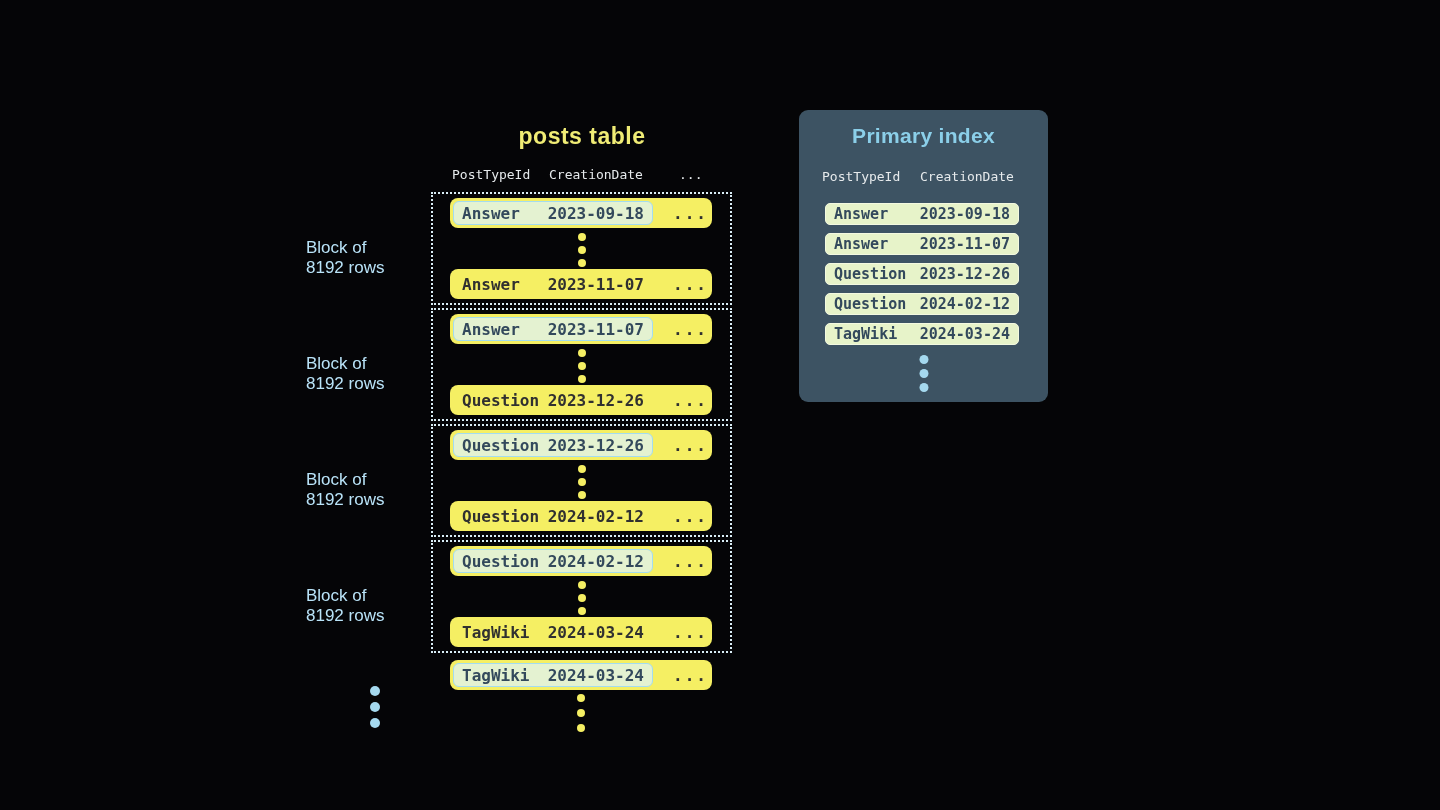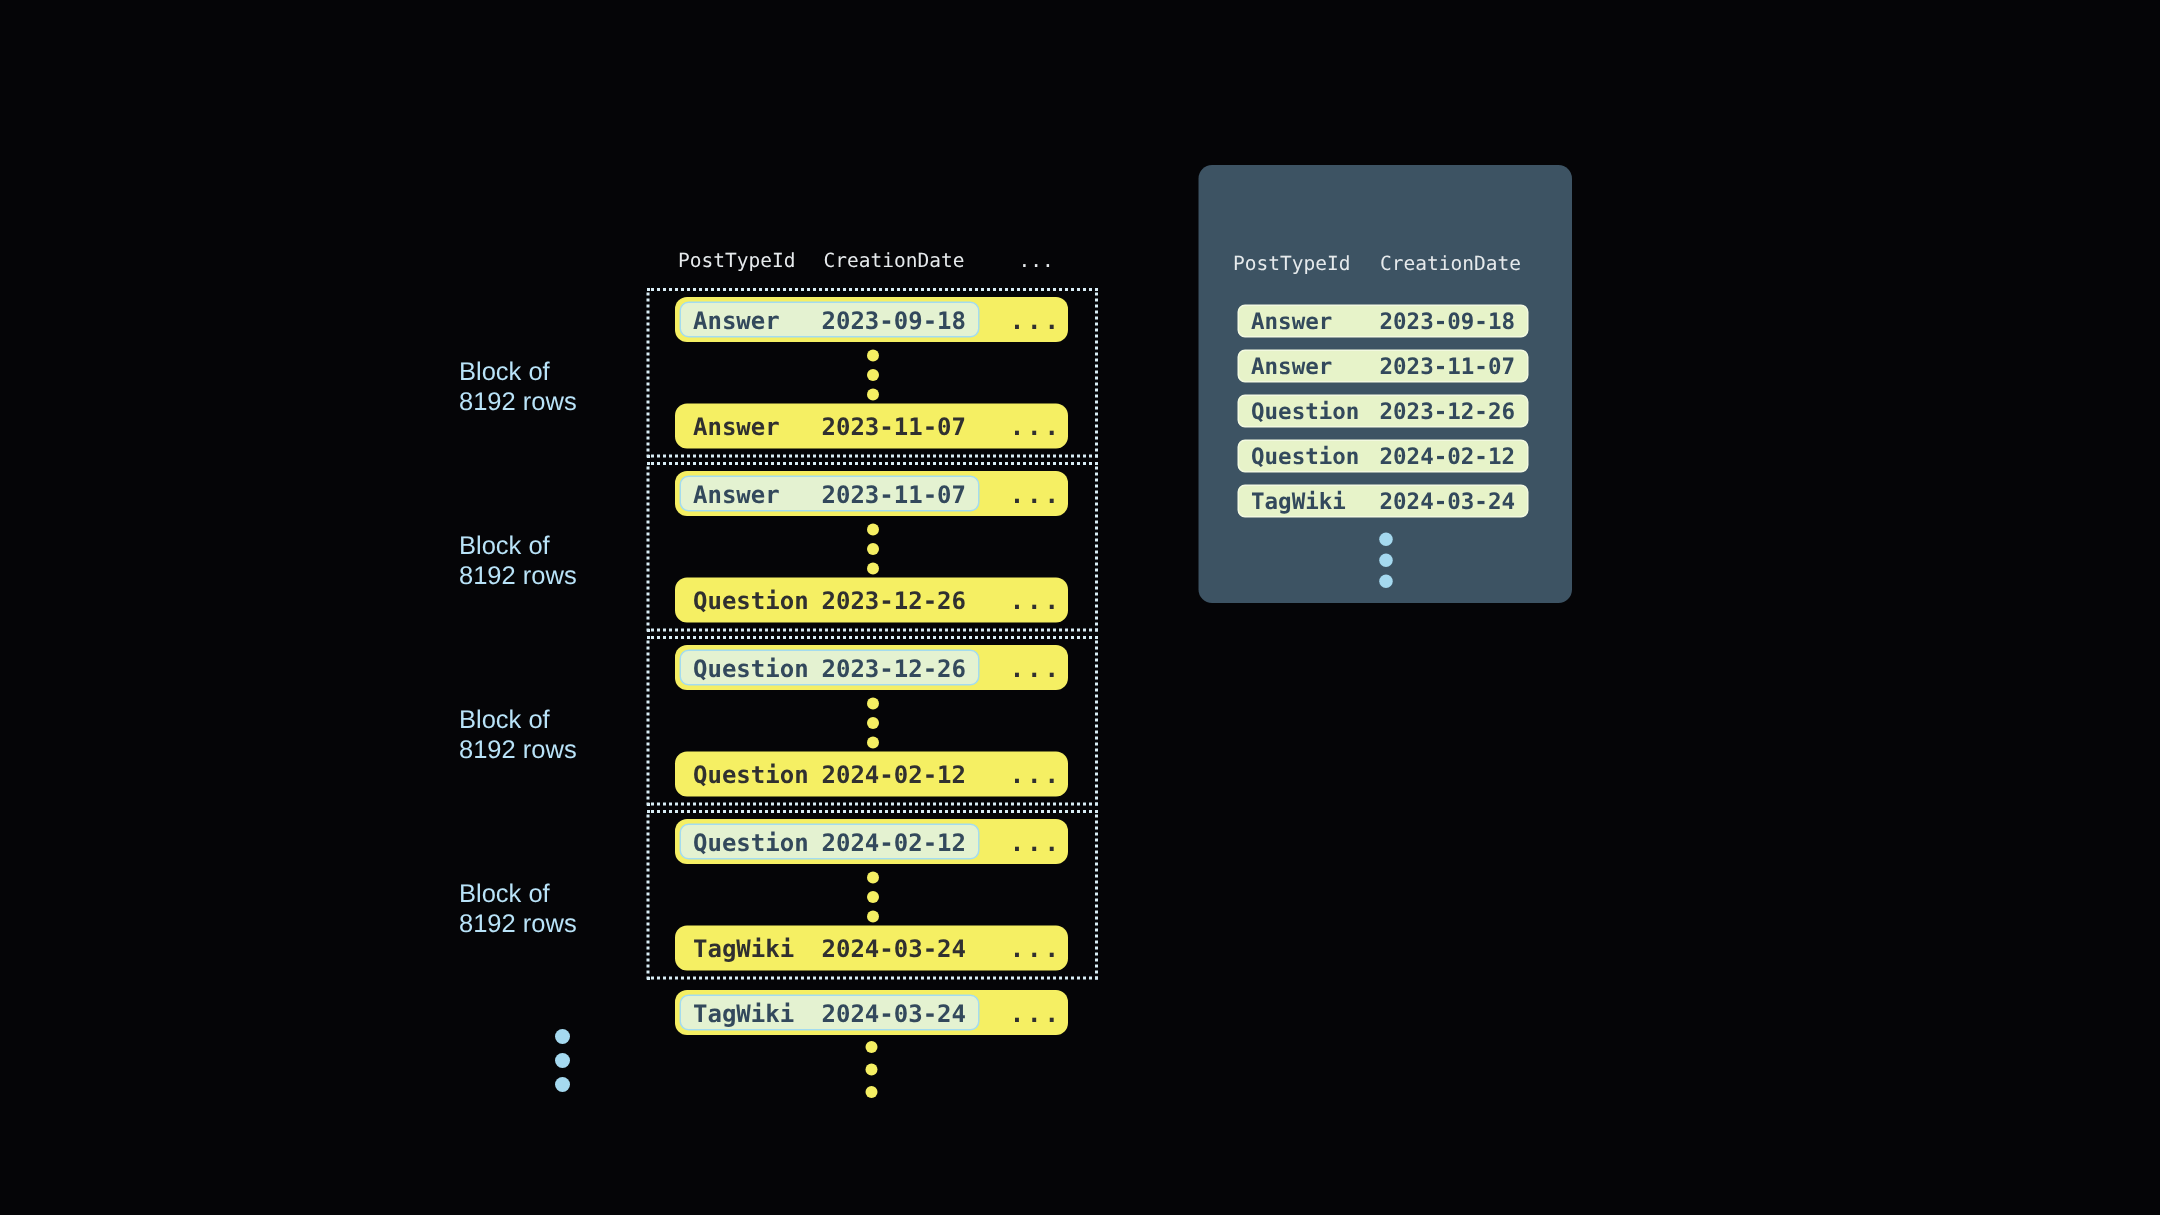--- a/index.html
+++ b/index.html
@@ -80,20 +80,21 @@
     border-radius:5px;display:flex;align-items:center;justify-content:space-between;
     padding:0 8px;font-family:"DejaVu Sans Mono",monospace;font-weight:700;
     font-size:15px;color:var(--row_text_navy);white-space:pre;
   }
 </style>
 </head>
 <body>
 
 <div class="canvas">
 
+  <div class="pt-title">posts table</div>
   <div class="pt-header">
     <span style="left:21px">PostTypeId</span>
     <span style="left:118px">CreationDate</span>
     <span style="left:248px">...</span>
   </div>
 
   <div class="blk-label" style="top:238px">
     <div>Block of</div>
     <div>8192 rows</div>
   </div>
@@ -211,20 +212,21 @@
       <i></i>
       <i></i>
     </div>
   <div class="vdots bdots" style="left:370px;top:686px">
       <i></i>
       <i></i>
       <i></i>
     </div>
 
   <div class="panel">
+    <div class="p-title">Primary index</div>
     <div class="p-header">
       <span style="left:23px">PostTypeId</span>
       <span style="left:121px">CreationDate</span>
     </div>
     <div class="irow" style="top:93px">
       <span>Answer</span>
       <span>2023-09-18</span>
     </div>
     <div class="irow" style="top:123px">
       <span>Answer</span>

